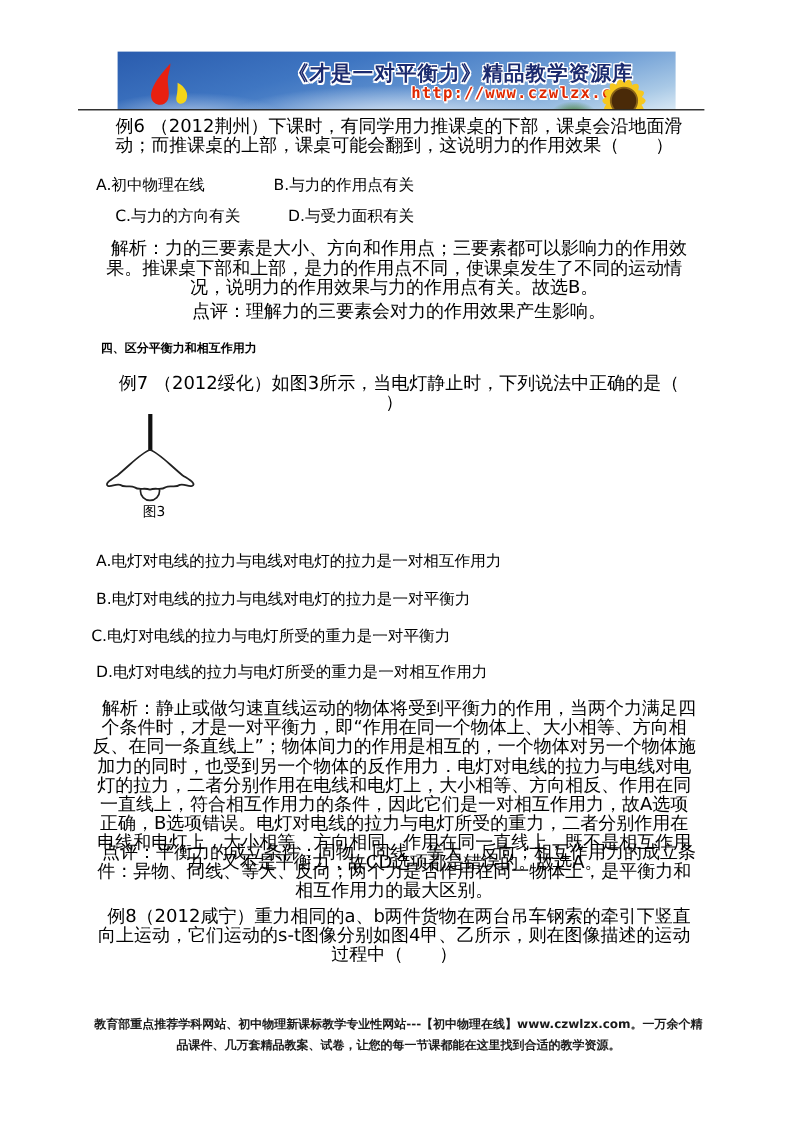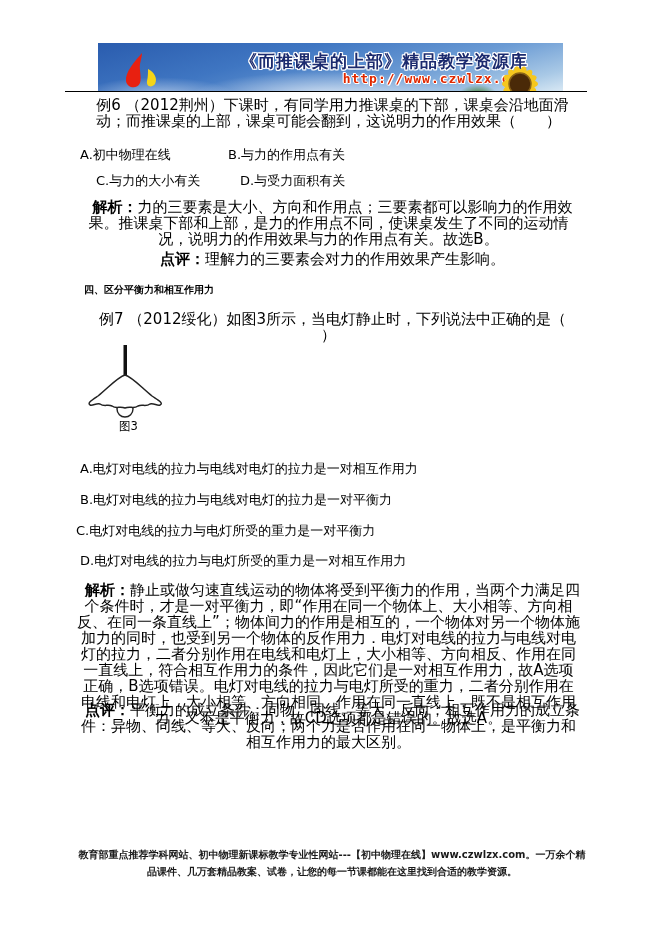--- a/index.html
+++ b/index.html
@@ -34,21 +34,21 @@
   .sunflower { position:absolute; left:384px; top:10px; }
   .grass { position:absolute; left:362px; top:42px; width:36px; height:10px;
     background:radial-gradient(ellipse at 50% 100%, #3f7a28, rgba(63,122,40,0) 75%); }
   .header-rule { position:absolute; left:65px; top:91px; width:522px; height:1px; background:#000; }
   
   .para {
     position:absolute; left:76px; width:505px; margin:0;
     font-size:15px; line-height:16px; text-indent:8px;
     word-break:break-all; text-align:center;
   }
-  .lbl { font-weight:bold;margin-top:44px; }
+  .lbl { font-weight:normal;margin-top:44px; }
   .opt { position:absolute; font-size:13px; line-height:16px; white-space:nowrap; }
   .heading { position:absolute; left:84px; margin:0; font-size:10px; font-weight:bold; white-space:nowrap; }
   .figure { position:absolute; left:86px; top:342px; }
   .figcap { position:absolute; left:119px; top:419px; font-size:11.5px; }
   .footer {
     position:absolute; left:77px; top:846px; width:510px; margin:0;
     font-size:10px; font-weight:bold; line-height:17px; color:#1a1a1a;
     word-break:break-all;
     text-align:center;
   }
@@ -58,21 +58,21 @@
 
 <div class="page">
 
   <div class="banner">
     <div class="cloud1"></div>
     <div class="cloud2"></div>
     <svg class="flame" width="52" height="38" viewBox="0 0 52 38">
       <path d="M27,1 C20,9 10,20 11,29 C12,36 22,38 25,31 C27,25 24,18 25,12 C26,7 27,4 27,1 Z" fill="#e82010"></path>
       <path d="M33,17 C39,20 43,26 40,32 C37,36 31,35 32,29 C33,25 33,21 33,17 Z" fill="#f5d518"></path>
     </svg>
-    <div class="banner-title">《而推课桌的上部》精品教学资源库</div>
+    <div class="banner-title">《才是一对平衡力》精品教学资源库</div>
     <div class="banner-url">http://www.czwlzx.com</div>
     <div class="grass"></div>
     <svg class="sunflower" width="80" height="38" viewBox="0 0 80 38">
       <g transform="translate(38,31)">
         <ellipse rx="18" ry="5.5" fill="#f5c71e" transform="rotate(0)"></ellipse>
         <ellipse rx="18" ry="5.5" fill="#f5c71e" transform="rotate(26)"></ellipse>
         <ellipse rx="18" ry="5.5" fill="#f5c71e" transform="rotate(52)"></ellipse>
         <ellipse rx="18" ry="5.5" fill="#f5c71e" transform="rotate(78)"></ellipse>
         <ellipse rx="18" ry="5.5" fill="#f5c71e" transform="rotate(104)"></ellipse>
         <ellipse rx="18" ry="5.5" fill="#f5c71e" transform="rotate(130)"></ellipse>
@@ -80,21 +80,21 @@
         <circle r="11" fill="#4a2a08"></circle>
         <circle r="11" fill="none" stroke="#8a6418" stroke-width="1.5"></circle>
       </g>
     </svg>
   </div>
   <div class="header-rule"></div>
 
   <p class="para" style="top:97px">例6 （2012荆州）下课时，有同学用力推课桌的下部，课桌会沿地面滑动；而推课桌的上部，课桌可能会翻到，这说明力的作用效果（　　）</p>
   <span class="opt" style="left:80px;top:147px">A.初中物理在线</span>
   <span class="opt" style="left:228px;top:147px">B.与力的作用点有关</span>
-  <span class="opt" style="left:96px;top:173px">C.与力的大小有关</span>
+  <span class="opt" style="left:96px;top:173px">C.与力的方向有关</span>
   <span class="opt" style="left:240px;top:173px">D.与受力面积有关</span>
 
   <p class="para" style="top:199px"><b class="lbl">解析：</b><span>力的三要素是大小、方向和作用点；三要素都可以影响力的作用效果。推课桌下部和上部，是力的作用点不同，使课桌发生了不同的运动情况，说明力的作用效果与力的作用点有关。故选B。</span></p>
 
   <p class="para" style="top:251px"><b class="lbl">点评：</b><span>理解力的三要素会对力的作用效果产生影响。</span></p>
 
   <h4 class="heading" style="top:283px">四、区分平衡力和相互作用力</h4>
 
   <p class="para" style="top:311px">例7 （2012绥化）如图3所示，当电灯静止时，下列说法中正确的是（　　）</p>
 
@@ -107,16 +107,17 @@
 
   <span class="opt" style="left:80px;top:461px">A.电灯对电线的拉力与电线对电灯的拉力是一对相互作用力</span>
   <span class="opt" style="left:80px;top:492px">B.电灯对电线的拉力与电线对电灯的拉力是一对平衡力</span>
   <span class="opt" style="left:76px;top:523px">C.电灯对电线的拉力与电灯所受的重力是一对平衡力</span>
   <span class="opt" style="left:80px;top:553px">D.电灯对电线的拉力与电灯所受的重力是一对相互作用力</span>
 
   <p class="para" style="top:702px"><b class="lbl">点评：</b><span>平衡力的成立条件：同物、同线、等大、反向；相互作用力的成立条件：异物、同线、等大、反向；两个力是否作用在同一物体上，是平衡力和相互作用力的最大区别。</span></p>
 
   <p class="para" style="top:582px"><b class="lbl">解析：</b><span>静止或做匀速直线运动的物体将受到平衡力的作用，当两个力满足四个条件时，才是一对平衡力，即“作用在同一个物体上、大小相等、方向相反、在同一条直线上”；物体间力的作用是相互的，一个物体对另一个物体施加力的同时，也受到另一个物体的反作用力．电灯对电线的拉力与电线对电灯的拉力，二者分别作用在电线和电灯上，大小相等、方向相反、作用在同一直线上，符合相互作用力的条件，因此它们是一对相互作用力，故A选项正确，B选项错误。电灯对电线的拉力与电灯所受的重力，二者分别作用在电线和电灯上，大小相等、方向相同、作用在同一直线上，既不是相互作用力，又不是平衡力，故CD选项都是错误的。故选A。</span></p>
 
+  <p class="para" style="top:755px">例8（2012咸宁）重力相同的a、b两件货物在两台吊车钢索的牵引下竖直向上运动，它们运动的s-t图像分别如图4甲、乙所示，则在图像描述的运动过程中（　　）</p>
 
   <p class="footer">教育部重点推荐学科网站、初中物理新课标教学专业性网站---【初中物理在线】www.czwlzx.com。一万余个精品课件、几万套精品教案、试卷，让您的每一节课都能在这里找到合适的教学资源。</p>
 
 </div>
 
 </body></html>

